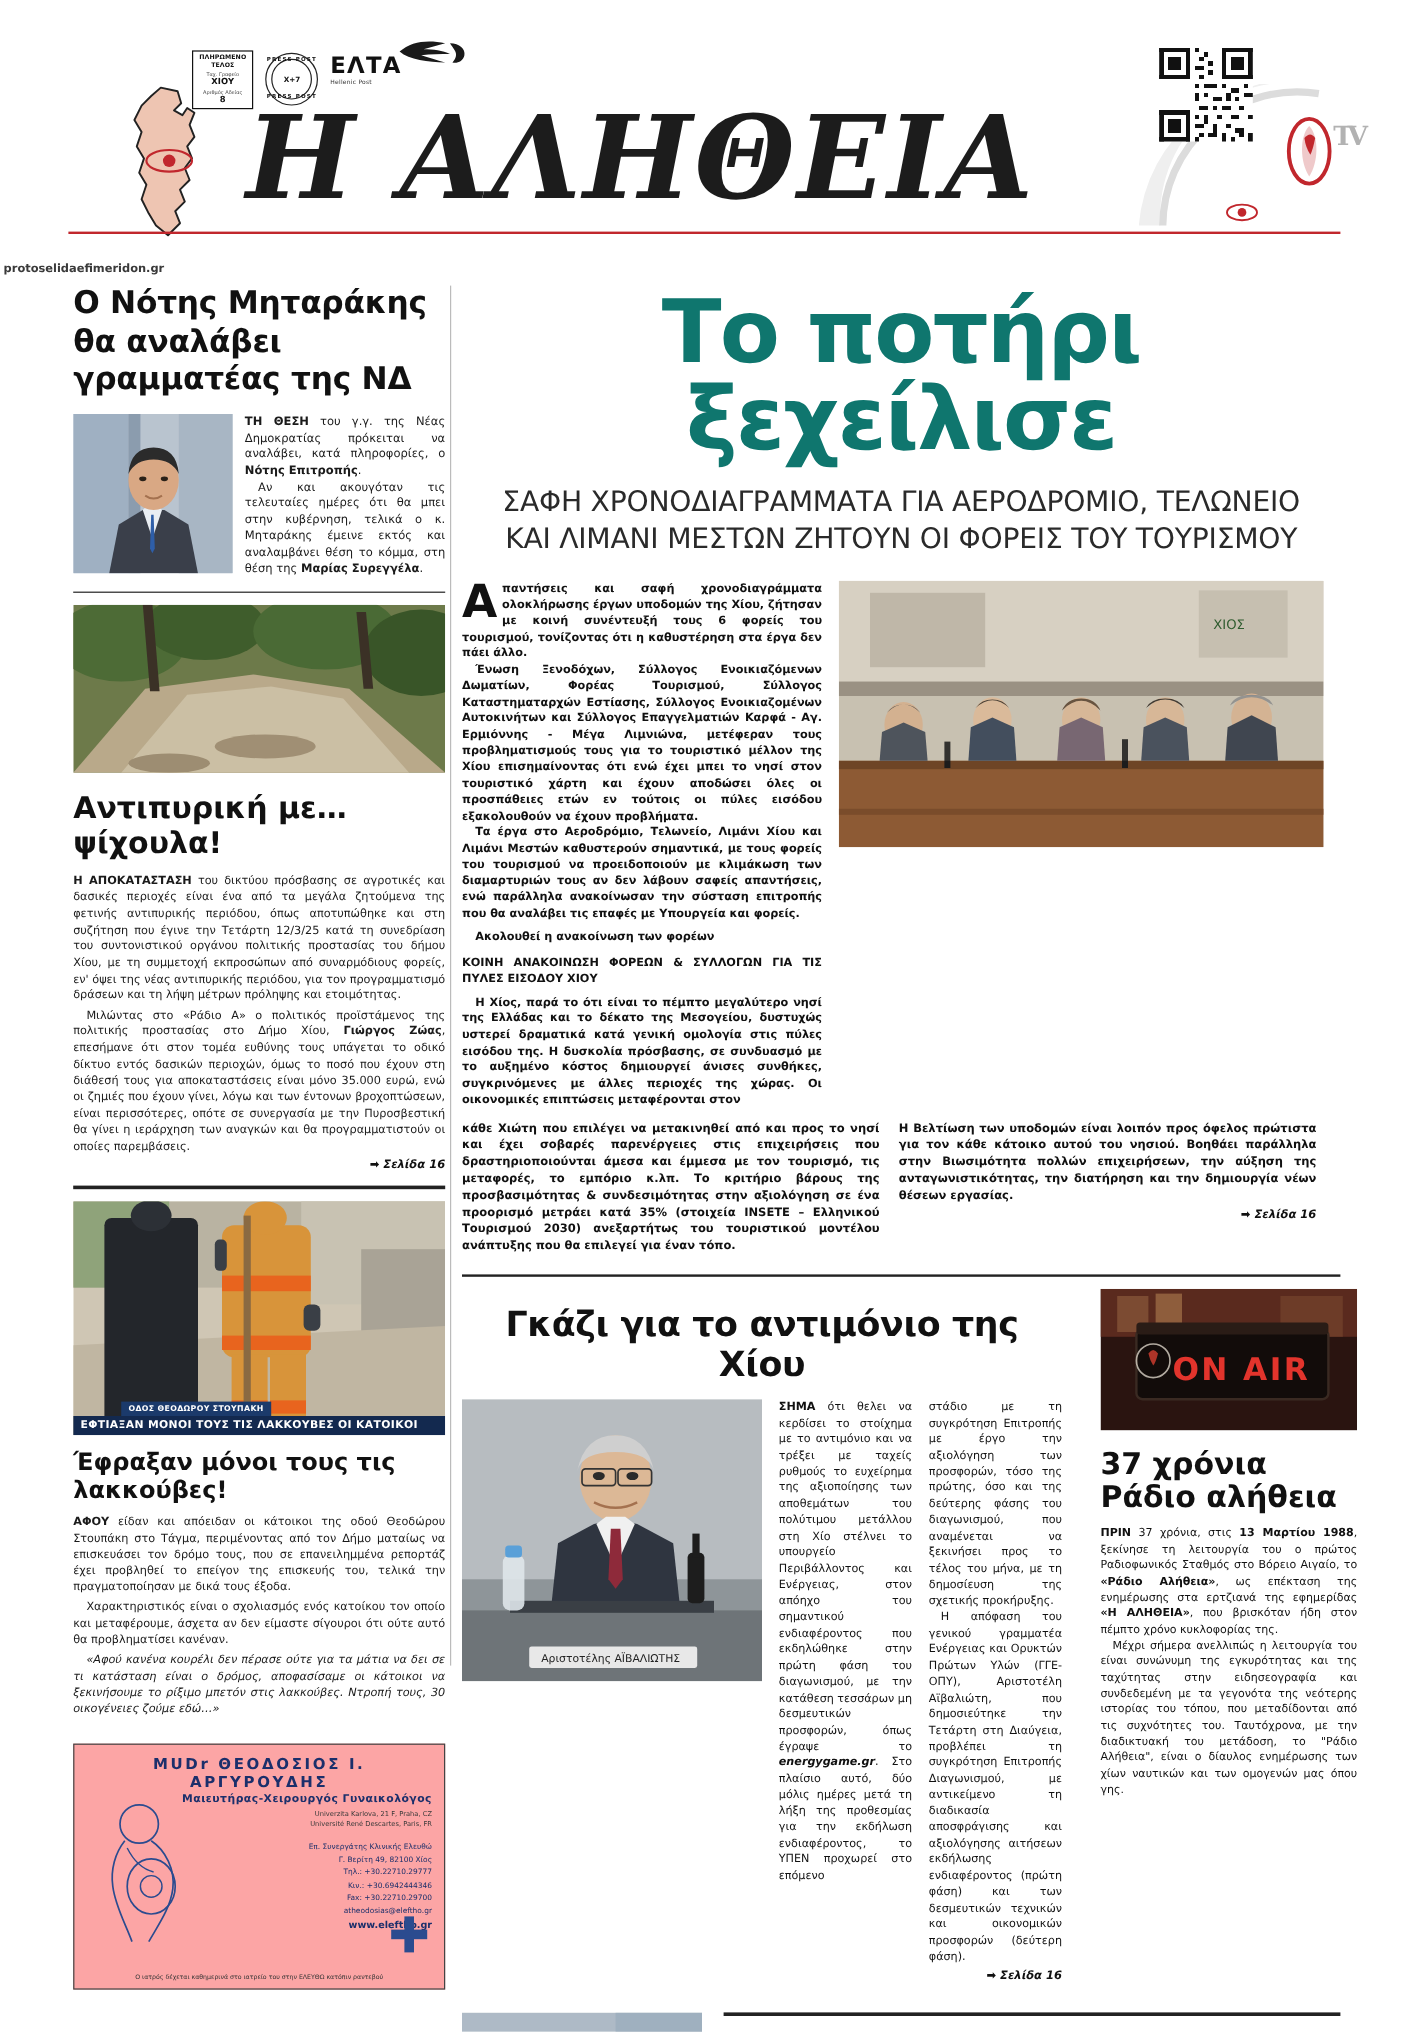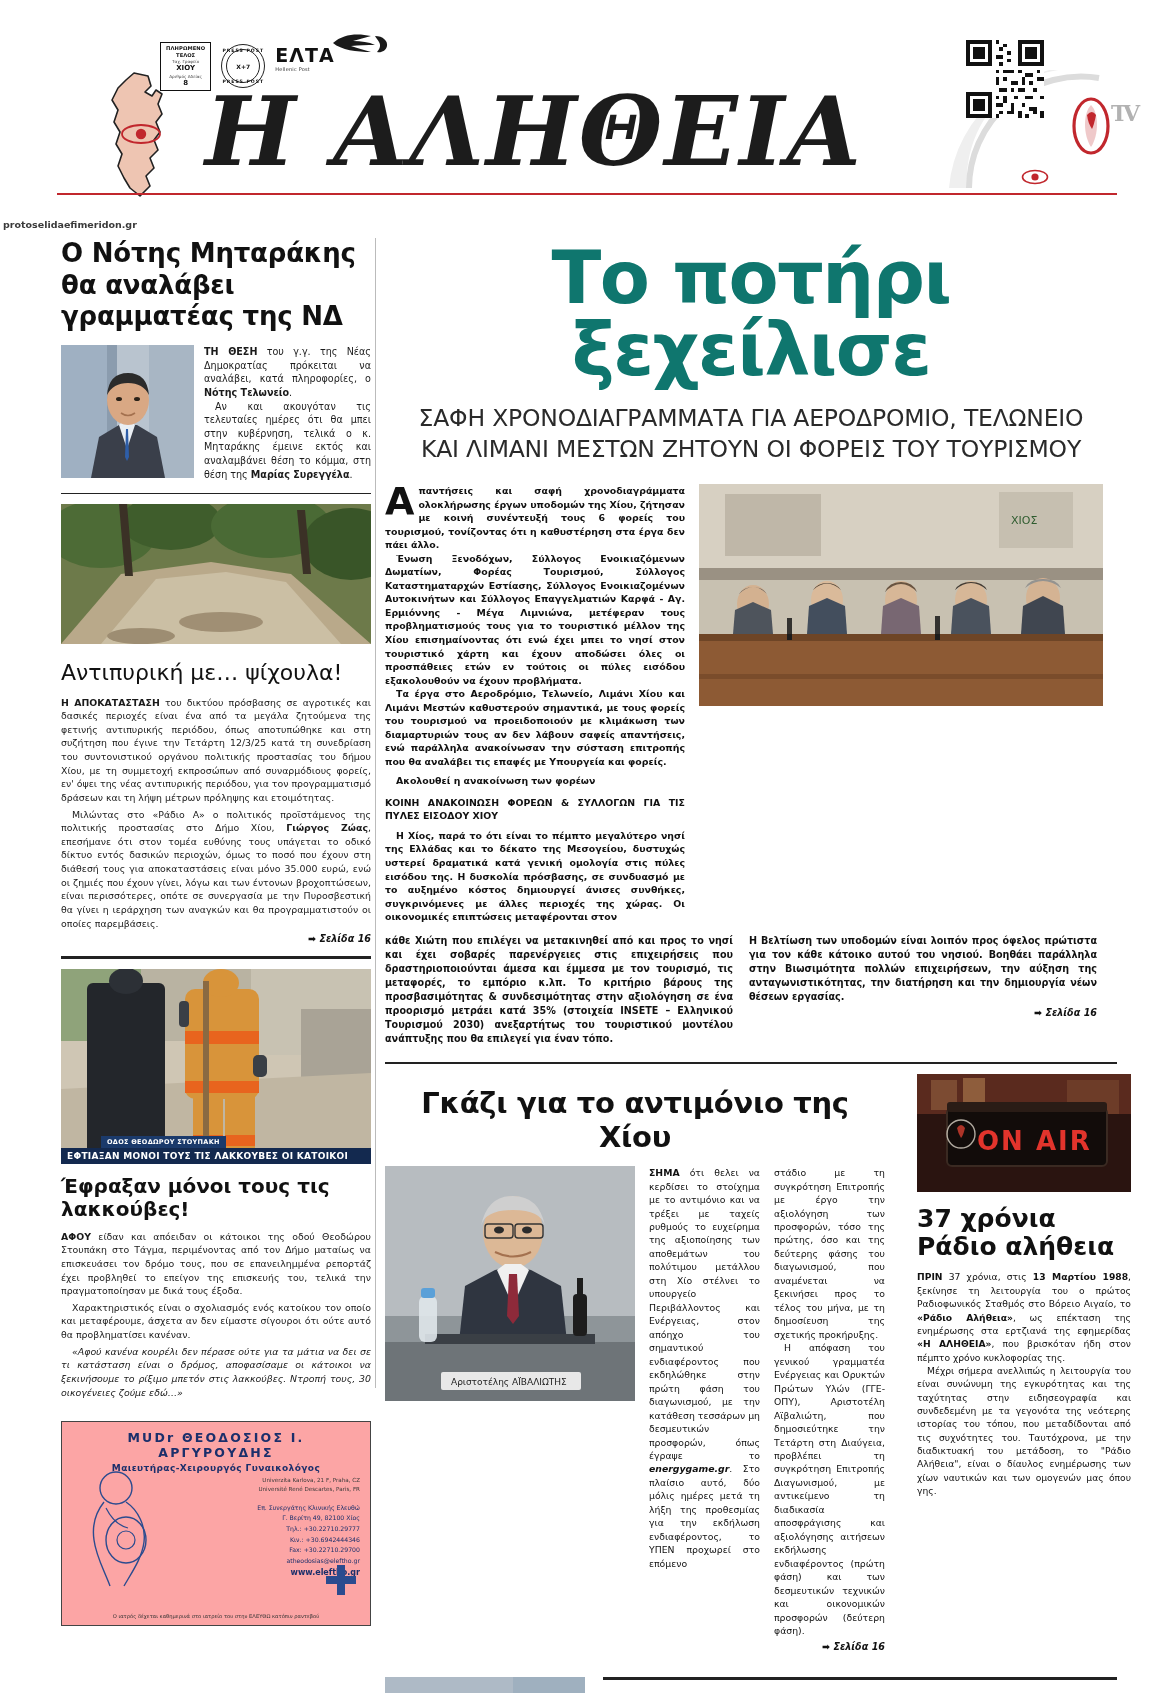--- a/index.html
+++ b/index.html
@@ -97,21 +97,21 @@
   .mit-photo { width: 133px; height: 133px; flex: 0 0 133px; overflow: hidden; border: 0; }
   .mit-text { font-size: 9.6px; line-height: 1.42; text-align: justify; color: #1a1a1a; }
   .mit-text b { font-weight: 700; }
   .mit-text p + p { text-indent: 12px; }
 
   .hr-thin { height: 1px; background: #222; margin: 12px 0 10px; }
   .hr-thick { height: 2.5px; background: #222; margin: 12px 0 10px; }
 
   
   .photo-box { width: 100%; overflow: hidden; position: relative; }
-  .hl-antipyriki { font-size: 22px; font-weight: 400; line-height: 1.15; margin: 12px 0 10px; }
+  .hl-antipyriki { font-size: 25px; font-weight: 700; line-height: 1.15; margin: 12px 0 10px; }
   .colbody { font-size: 9.4px; line-height: 1.45; text-align: justify; color: #1a1a1a; }
   .colbody p { margin-bottom: 3px; }
   .colbody p.ind { text-indent: 11px; }
   .colbody b { font-weight: 700; }
   .colbody i { font-style: italic; }
   .pageref { text-align: right; font-style: italic; font-weight: 700; font-size: 9.6px; margin-top: 2px; }
 
   
   .hl-lakkouves { font-size: 20px; font-weight: 700; line-height: 1.15; margin: 11px 0 9px; }
 
@@ -145,21 +145,21 @@
   .anti-wrap { display: flex; gap: 14px; }
   .anti-c1, .anti-c2 { width: 112px; font-size: 9.3px; line-height: 1.45; text-align: justify; }
 
   
   .col-radio { width: 214px; font-size: 9.2px; line-height: 1.45; text-align: justify; }
   .hl-radio { font-size: 25px; font-weight: 700; line-height: 1.12; margin: 10px 0 9px; }
 
   
   .ad-box { border: 1px solid #444; width: 310px; height: 205px; position: relative; background: #fca5a5; padding: 8px 10px; }
   .ad-name { text-align: center; font-size: 12.5px; font-weight: 700; letter-spacing: 2.2px; color: #1b2f6b; }
-  .ad-spec { text-align: center; font-size: 9px; font-weight: 700; color: #1b2f6b; letter-spacing: .4px; margin-top: 3px; }
+  .ad-spec { text-align: right; font-size: 9px; font-weight: 700; color: #1b2f6b; letter-spacing: .4px; margin-top: 3px; }
   .ad-univ { text-align: right; font-size: 5.6px; color: #3a3a3a; line-height: 1.5; margin-top: 3px; }
   .ad-contact { text-align: right; font-size: 6.2px; color: #1b2f6b; line-height: 1.7; margin-top: 10px; }
   .ad-mail { text-align: right; font-size: 6.2px; color: #1b2f6b; line-height: 1.7; }
   .ad-web { text-align: right; font-size: 8px; font-weight: 700; color: #1b2f6b; margin-top: 2px; }
   .ad-foot { position: absolute; left: 8px; right: 8px; bottom: 6px; text-align: center; font-size: 5.2px; color: #333; }
   .ad-figure { position: absolute; left: 14px; top: 46px; }
   .ad-cross { position: absolute; right: 12px; bottom: 24px; }
 
   
   .bottom-banner { display: flex; gap: 0; align-items: stretch; }
@@ -337,21 +337,21 @@
               <path d="M58 80 L66 104 L74 80 L70 76 L62 76 Z" fill="#e9eef3"></path>
               <path d="M65 84 L67 84 L68 112 L66 116 L64 112 Z" fill="#2e5ea8"></path>
               <ellipse cx="67" cy="55" rx="21" ry="25" fill="#d9a884"></ellipse>
               <path d="M46 50 q2 -22 21 -22 q19 0 21 22 q-6 -12 -21 -12 q-15 0 -21 12 Z" fill="#2b2b2b"></path>
               <ellipse cx="58" cy="54" rx="3" ry="2" fill="#2a2118"></ellipse>
               <ellipse cx="76" cy="54" rx="3" ry="2" fill="#2a2118"></ellipse>
               <path d="M60 68 q7 5 14 0" stroke="#a4714f" stroke-width="1.6" fill="none"></path>
             </svg>
           </div>
           <div class="mit-text">
-            <p><b>ΤΗ ΘΕΣΗ</b><span> του γ.γ. της Νέας Δημοκρατίας πρόκειται να αναλάβει, κατά πληροφορίες, ο </span><b>Νότης Τελωνείο</b><span>.</span></p>
+            <p><b>ΤΗ ΘΕΣΗ</b><span> του γ.γ. της Νέας Δημοκρατίας πρόκειται να αναλάβει, κατά πληροφορίες, ο </span><b>Νότης Επιτροπής</b><span>.</span></p>
             <p class="ind" style="text-indent:11px"><span>Αν και ακουγόταν τις τελευταίες ημέρες ότι θα μπει στην κυβέρνηση, τελικά ο κ. Μηταράκης έμεινε εκτός και αναλαμβάνει θέση το κόμμα, στη θέση της </span><b>Μαρίας Συρεγγέλα</b><span>.</span></p>
           </div>
         </div>
       </div>
 
       <div class="hr-thin"></div>
 
       <div>
         <div class="photo-box ph">
           <svg width="310" height="140" viewBox="0 0 310 140">

